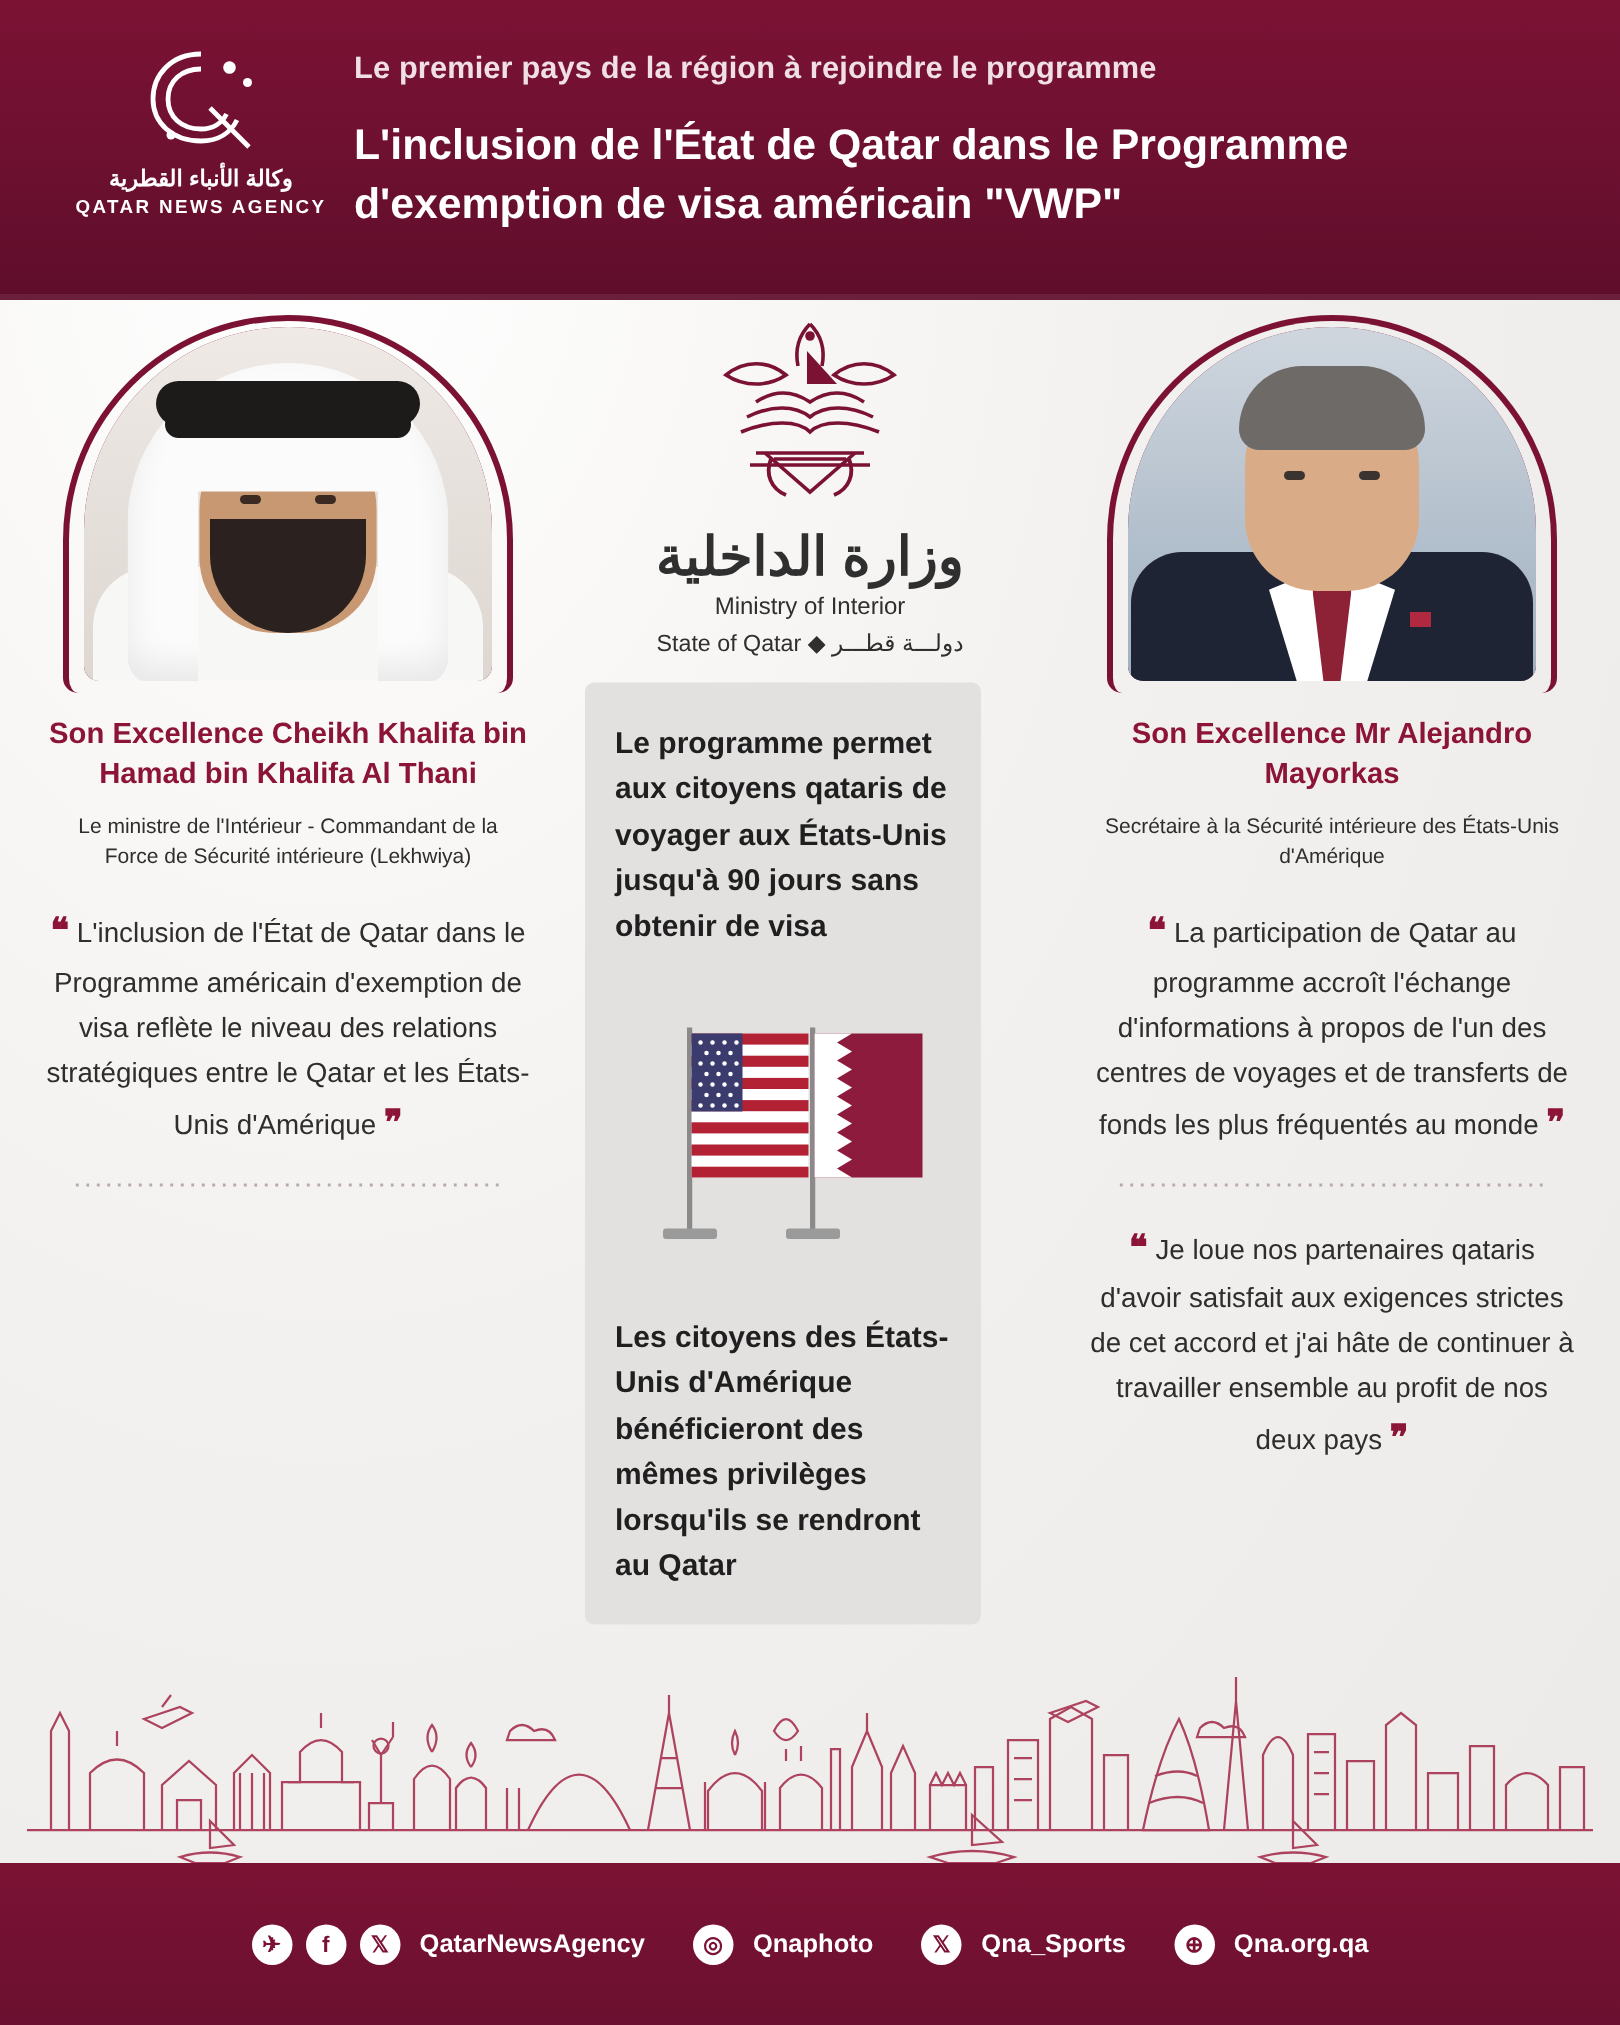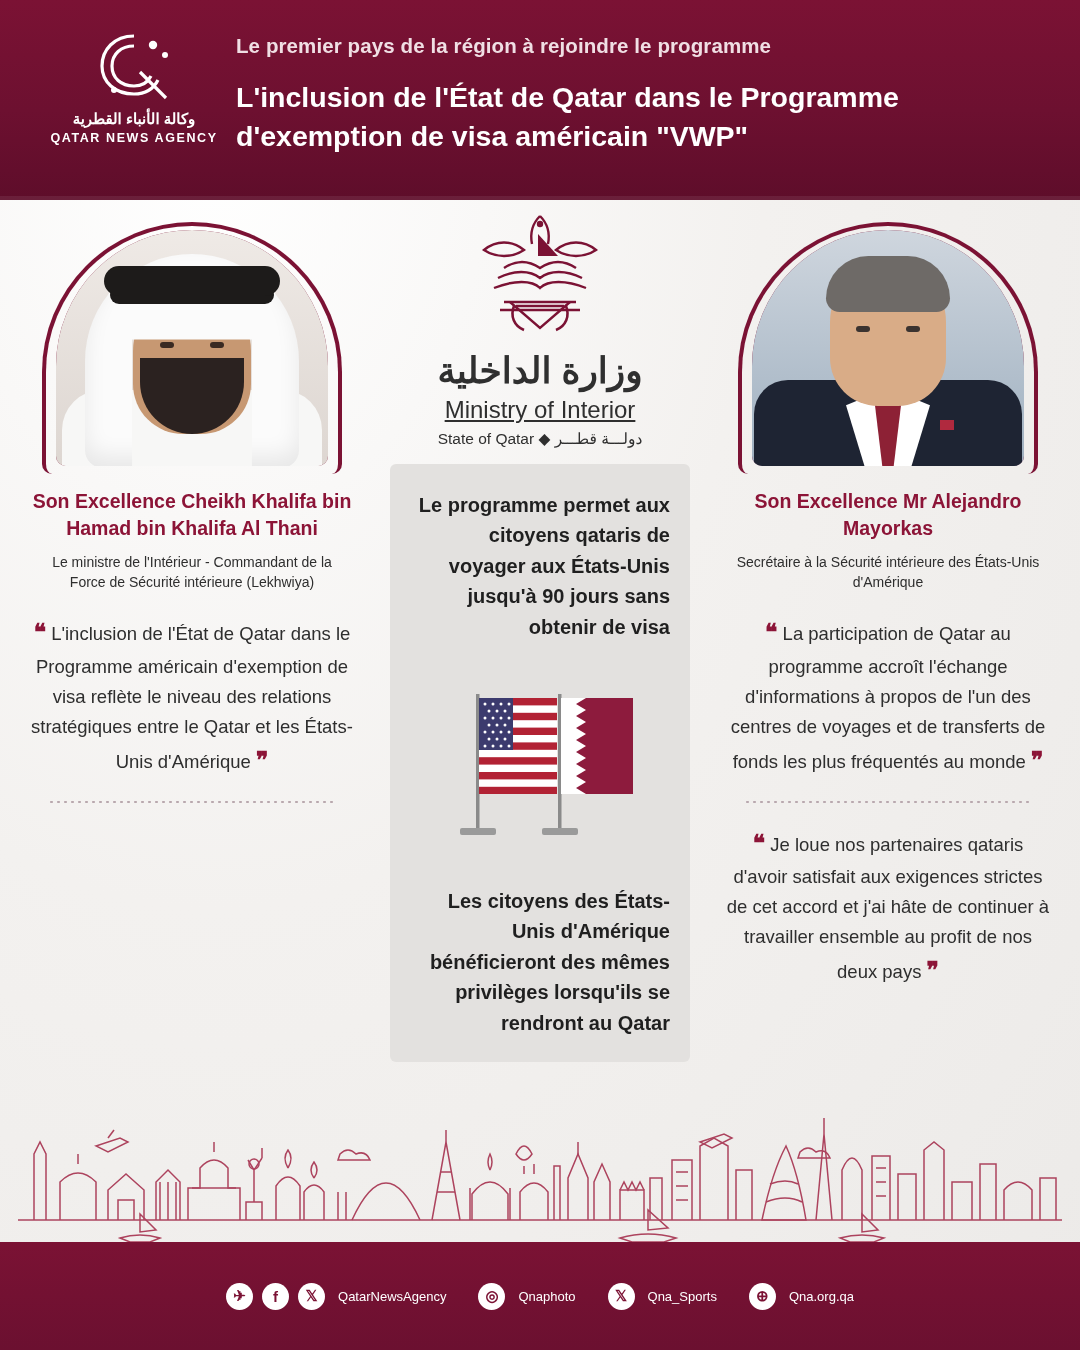--- a/index.html
+++ b/index.html
@@ -42,21 +42,21 @@
   .kicker {
     color: #f0dfe4; font-size: 20.5px; font-weight: 700; letter-spacing: .1px;
   }
   .headline {
     color: #ffffff; font-size: 28.5px; font-weight: 700; line-height: 1.37;
     margin-top: 20px;
   }
   
   .content { position: absolute; top: 200px; left: 0; width: 1080px; height: 900px; }
 
-  .col { position: absolute; top: 0; width: 340px; margin-top: 12px; }
+  .col { position: absolute; top: 0; width: 340px; }
   .col-left { left: 22px; }
   .col-right { right: 22px; }
 
   .portrait-wrap {
     position: relative; width: 300px; height: 240px; margin: 18px auto 0;
   }
   .portrait {
     position: absolute; left: 50%; transform: translateX(-50%);
     width: 272px; height: 236px;
     border-radius: 136px 136px 10px 10px;
@@ -109,26 +109,26 @@
     background-image: radial-gradient(circle, #b9a8ae 1.1px, transparent 1.2px);
     background-size: 7px 2px; background-repeat: repeat-x;
   }
   
   .center {
     position: absolute; left: 50%; transform: translateX(-50%); top: 0; width: 300px;
   }
   .moi { width: 300px; text-align: center; padding-top: 10px; }
   .moi-crest { width: 140px; height: 132px; margin: 0 auto; }
   .moi-ar { margin-top: 8px; color: #2f2f2f; font-size: 36px; font-weight: 700; letter-spacing: 2px; direction: rtl; }
-  .moi-en { margin-top: 4px; color: #2f2f2f; font-size: 24px; font-weight: 400; text-decoration: underline; }
+  .moi-en { margin-top: 4px; color: #2f2f2f; font-size: 16px; font-weight: 400; }
   .moi-sub { margin-top: 6px; color: #2f2f2f; font-size: 15.5px; }
   .center-panel {
-    margin-top: 16px; width: 300px; min-height: 580px;
+    margin-top: 16px; width: 264px; min-height: 580px;
     background: #e3e1df; border-radius: 6px; padding: 26px 20px 24px;
-    text-align: right;
+    text-align: left;
   }
   .cp-text {
     color: #1f1f1f; font-size: 20px; font-weight: 700; line-height: 1.52;
   }
   .flags { margin: 34px auto 30px; width: 220px; height: 180px; position: relative; }
   .cp-text2 {
     color: #1f1f1f; font-size: 20px; font-weight: 700; line-height: 1.52; margin-top: 6px;
   }
   
   .skyline {
@@ -141,21 +141,21 @@
     background: linear-gradient(180deg,#7b1234 0%, #6b1030 100%);
     display: flex; align-items: center; justify-content: center; gap: 0px;
   }
   .social-group { display: flex; align-items: center; gap: 9px; margin: 0 16px; }
   .ic {
     width: 27px; height: 27px; border-radius: 50%;
     background: #fff; color: #7b1234;
     display: flex; align-items: center; justify-content: center;
     font-size: 15px; font-weight: 700;
   }
-  .handle { color: #fff; font-size: 13px; margin-left: 4px; }
+  .handle { color: #fff; font-size: 17px; margin-left: 4px; font-weight: bold; }
   svg { display: block; }
 </style>
 </head>
 <body>
 
 <div class="page">
 
   <div class="header">
 
     <div class="logo">

